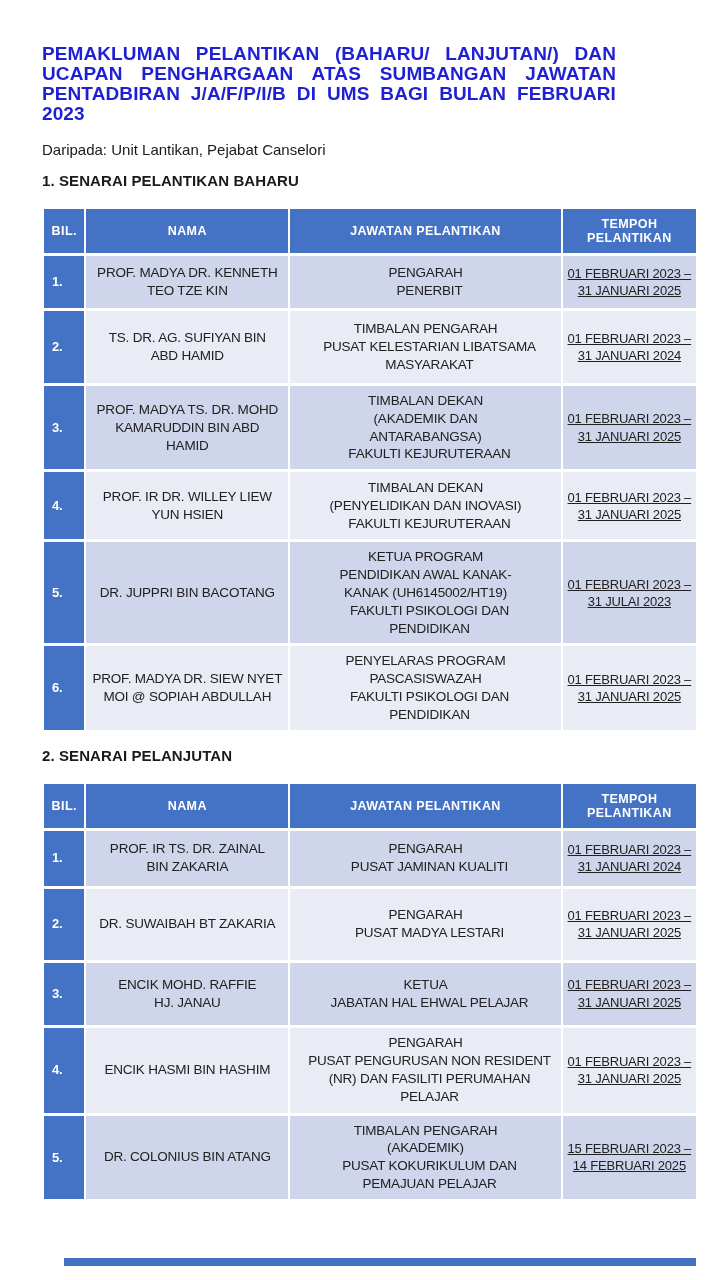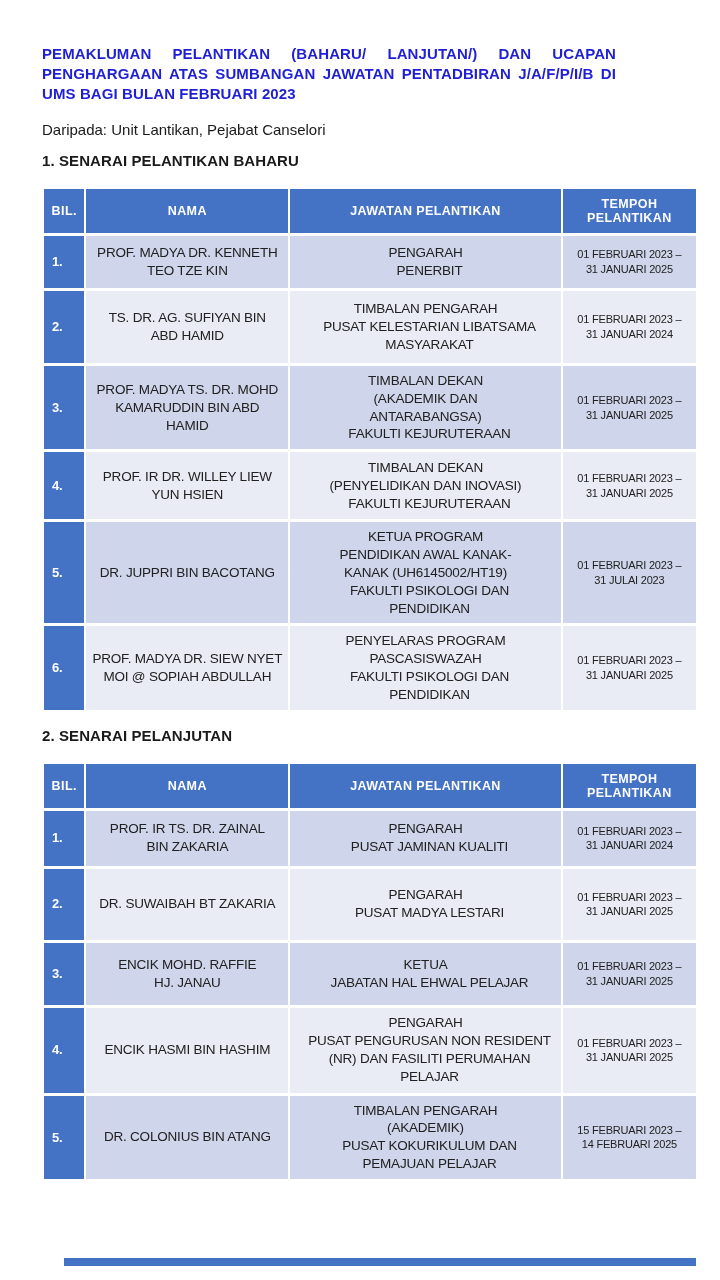--- a/index.html
+++ b/index.html
@@ -7,21 +7,21 @@
     width: 720px; height: 1280px; overflow: hidden; position: relative;
     font-family: "Liberation Sans", sans-serif;
     color: #212121;
   }
   .content { padding: 44px 0 0 42px; width: 656px; }
 
   .doc-title {
     width: 574px;
     color: #1F1FD4;
     font-weight: bold;
-    font-size: 15px;
+    font-size: 19px;
     line-height: 20px;
     text-align: justify;
     letter-spacing: 0.1px;
     white-space: pre-line;
   }
   .from-line {
     margin-top: 17px;
     font-weight: normal;
     font-size: 15px;
     color: #1a1a1a;
@@ -73,21 +73,21 @@
     font-weight: bold;
     font-size: 13px;
     text-align: left;
     padding-left: 8px;
   }
   tr.dark td.body-cell { background: #CFD5EA; }
   tr.light td.body-cell { background: #E9EBF5; }
   .pre { white-space: pre-line; }
   .jaw-main { font-weight: normal; white-space: pre-line; }
   .jaw-sub { white-space: pre-line; margin-left: 8px; }
-  td.tempoh { font-size: 11px; padding: 6px 2px; }
+  td.tempoh { font-size: 13px; padding: 6px 2px; text-decoration: underline; }
 
   .bottom-rule {
     position: absolute;
     left: 64px; top: 1258px;
     width: 632px; height: 8px;
     background: #4472C4;
   }
 </style>
 </head>
 <body>

